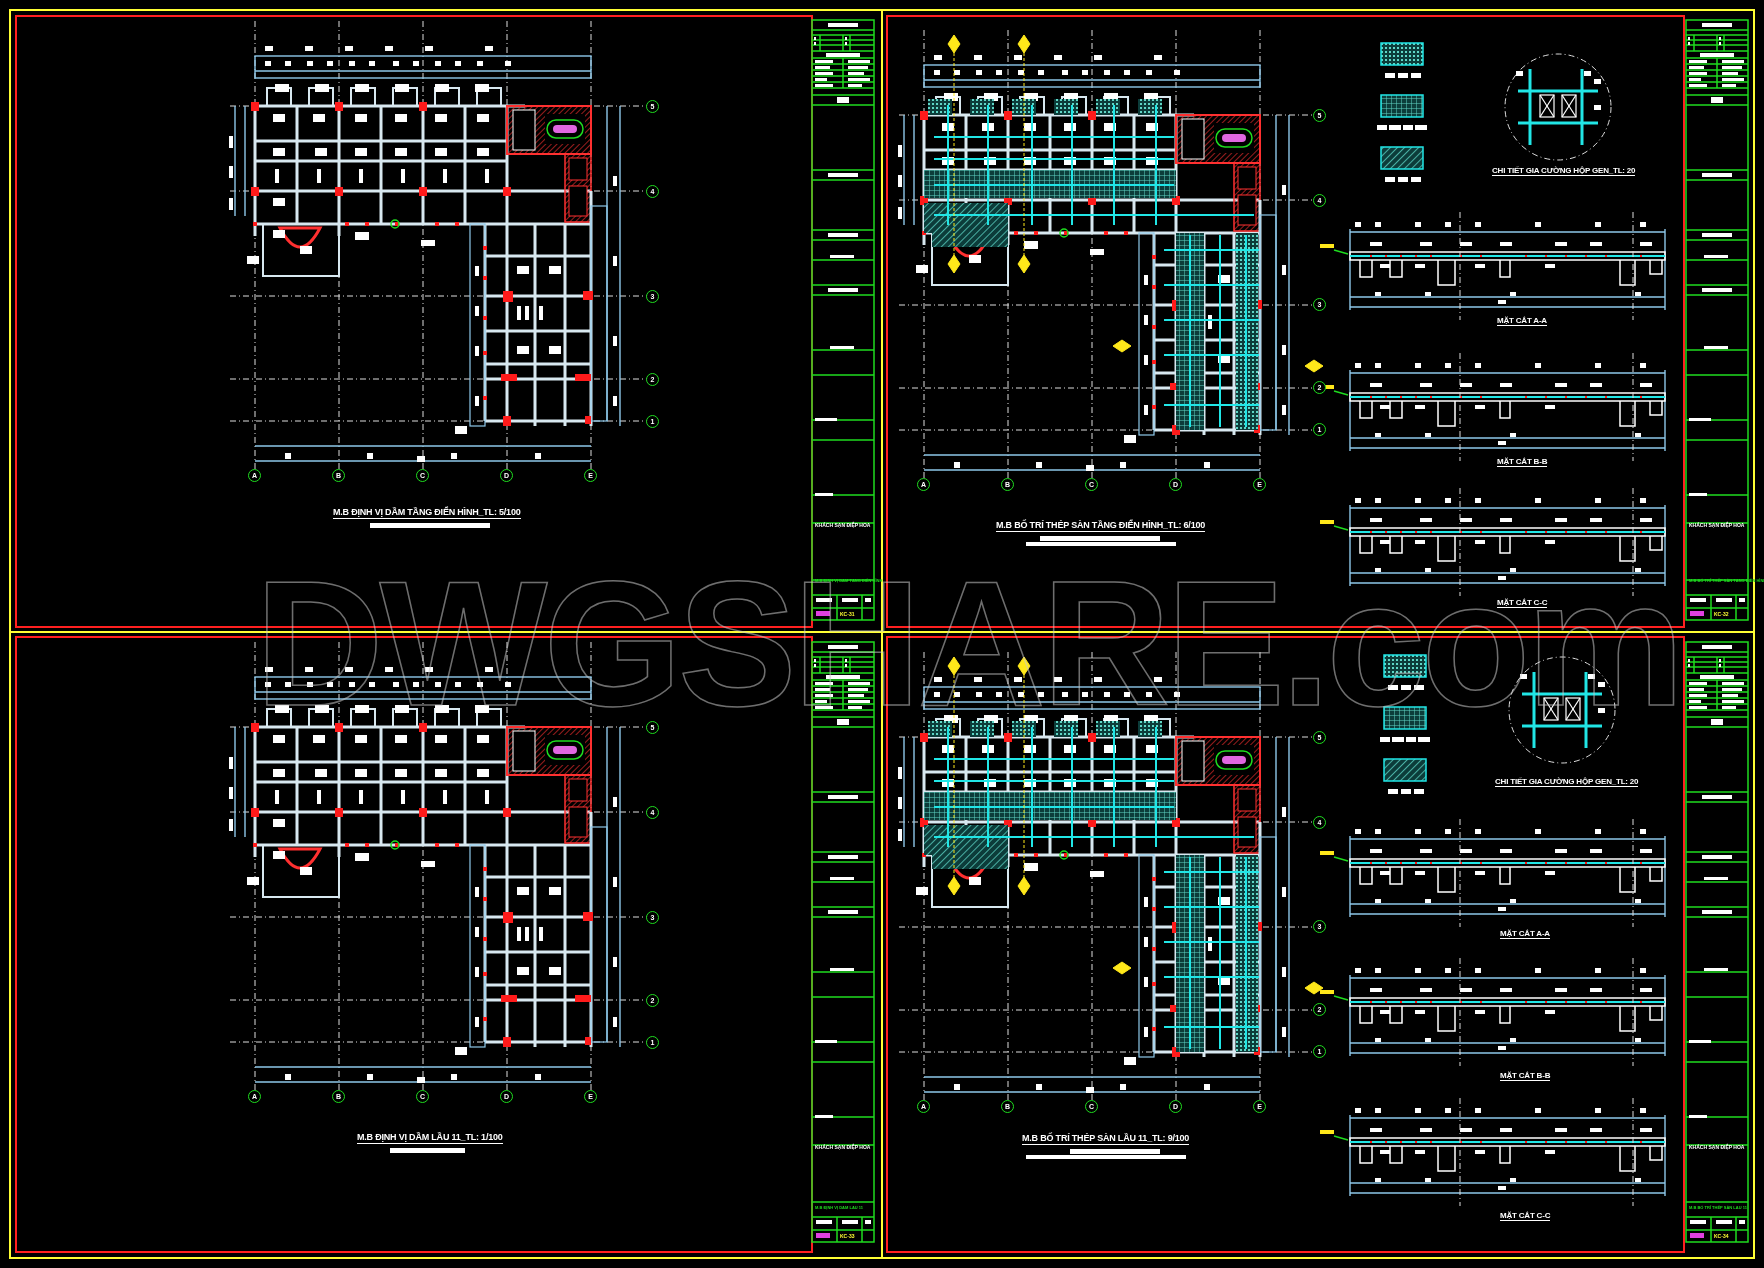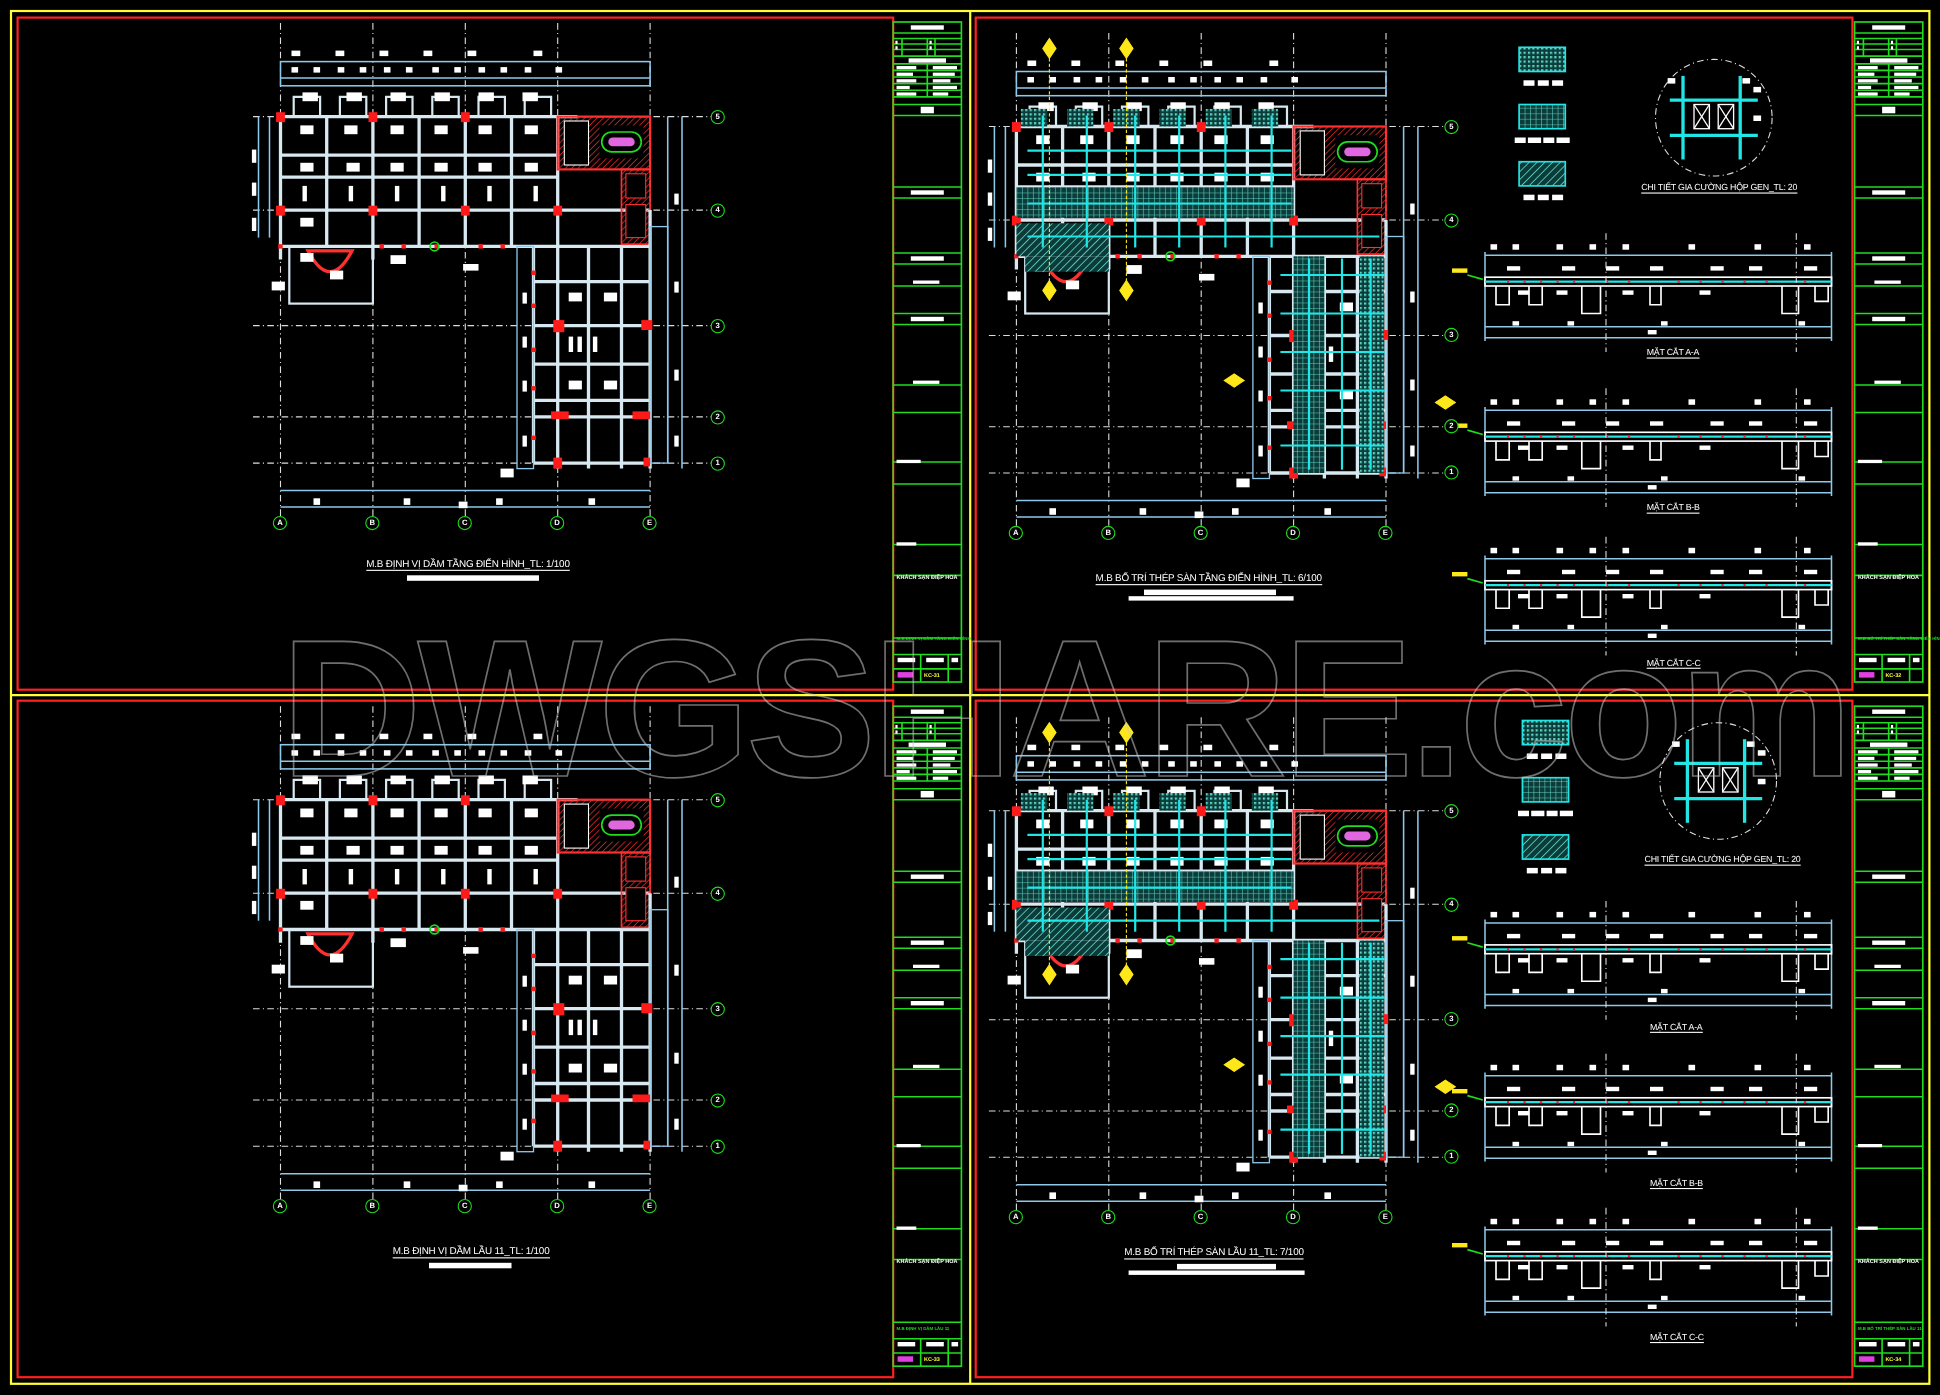--- a/index.html
+++ b/index.html
@@ -1,18 +1,18 @@
 <!DOCTYPE html>
 <html><head>
 <meta charset="utf-8">
 <style>
   html,body{margin:0;padding:0;background:#000;}
   body{width:1764px;height:1268px;position:relative;overflow:hidden;font-family:"Liberation Sans",sans-serif;}
   svg{position:absolute;left:0;top:0;}
-  .lbl{position:absolute;color:#fff;font-weight:normal;white-space:nowrap;font-family:"Liberation Sans",sans-serif;letter-spacing:-0.2px;}
+  .lbl{position:absolute;color:#fff;font-weight:bold;white-space:nowrap;font-family:"Liberation Sans",sans-serif;letter-spacing:-0.2px;}
   .title{font-size:9px;border-bottom:1.5px solid #fff;padding-bottom:1px;}
   .sec{font-size:8px;border-bottom:1.5px solid #fff;}
   .subbar{position:absolute;height:5px;background:#fff;}
   .tbtext{position:absolute;font-size:6px;font-weight:bold;color:#fff;white-space:nowrap;}
   .tbgreen{position:absolute;font-size:5px;font-weight:bold;color:#1fdc1f;white-space:nowrap;}
   .tbcode{position:absolute;font-size:6px;font-weight:bold;color:#ffff33;white-space:nowrap;}
   .watermark{position:absolute;left:255px;top:555px;font-family:"Liberation Sans",sans-serif;font-weight:bold;font-size:178px;letter-spacing:-4px;color:transparent;-webkit-text-stroke:1.5px rgba(200,200,200,0.55);white-space:nowrap;line-height:1;}
   .bubble{position:absolute;width:11px;height:11px;border-radius:50%;border:1.5px solid #1fdc1f;background:#000;color:#fff;font-size:7px;font-weight:bold;line-height:11px;text-align:center;box-sizing:content-box;}
 </style>
 </head>
@@ -484,21 +484,21 @@
   <use href="#section" x="1350" y="373"></use>
   <use href="#section" x="1350" y="508"></use>
   <use href="#section" x="1350" y="839"></use>
   <use href="#section" x="1350" y="978"></use>
   <use href="#section" x="1350" y="1118"></use>
 </svg>
 
 <div class="watermark">DWGSHARE.com</div>
 
 <div>
-  <div class="lbl title" style="left:333px;top:507px;">M.B ĐỊNH VỊ DẦM TẦNG ĐIỂN HÌNH_TL: 1/100</div>
+  <div class="lbl title" style="left:333px;top:507px;">M.B ĐỊNH VỊ DẦM TẦNG ĐIỂN HÌNH_TL: 5/100</div>
   <div class="subbar" style="left:370px;top:523px;width:120px;"></div>
   <div class="bubble" style="left:248px;top:469px;">A</div>
   <div class="bubble" style="left:332px;top:469px;">B</div>
   <div class="bubble" style="left:416px;top:469px;">C</div>
   <div class="bubble" style="left:500px;top:469px;">D</div>
   <div class="bubble" style="left:584px;top:469px;">E</div>
   <div class="bubble" style="left:646px;top:100px;">5</div>
   <div class="bubble" style="left:646px;top:185px;">4</div>
   <div class="bubble" style="left:646px;top:290px;">3</div>
   <div class="bubble" style="left:646px;top:373px;">2</div>
@@ -543,21 +543,21 @@
   <div class="bubble" style="left:646px;top:806px;">4</div>
   <div class="bubble" style="left:646px;top:911px;">3</div>
   <div class="bubble" style="left:646px;top:994px;">2</div>
   <div class="bubble" style="left:646px;top:1036px;">1</div>
   <div class="tbtext" style="left:815px;top:1144px;font-size:5px;">KHÁCH SẠN ĐIỆP HOA</div>
   <div class="tbgreen" style="left:815px;top:1205px;font-size:4px;">M.B ĐỊNH VỊ DẦM LẦU 11</div>
   <div class="tbcode" style="left:840px;top:1233px;font-size:5px;">KC-33</div>
 </div>
 
 <div>
-  <div class="lbl title" style="left:1022px;top:1133px;">M.B BỐ TRÍ THÉP SÀN LẦU 11_TL: 7/100</div>
+  <div class="lbl title" style="left:1022px;top:1133px;">M.B BỐ TRÍ THÉP SÀN LẦU 11_TL: 9/100</div>
   <div class="subbar" style="left:1070px;top:1149px;width:90px;"></div>
   <div class="subbar" style="left:1026px;top:1155px;width:160px;height:4px;"></div>
   <div class="bubble" style="left:917px;top:1100px;">A</div>
   <div class="bubble" style="left:1001px;top:1100px;">B</div>
   <div class="bubble" style="left:1085px;top:1100px;">C</div>
   <div class="bubble" style="left:1169px;top:1100px;">D</div>
   <div class="bubble" style="left:1253px;top:1100px;">E</div>
   <div class="bubble" style="left:1313px;top:731px;">5</div>
   <div class="bubble" style="left:1313px;top:816px;">4</div>
   <div class="bubble" style="left:1313px;top:920px;">3</div>

